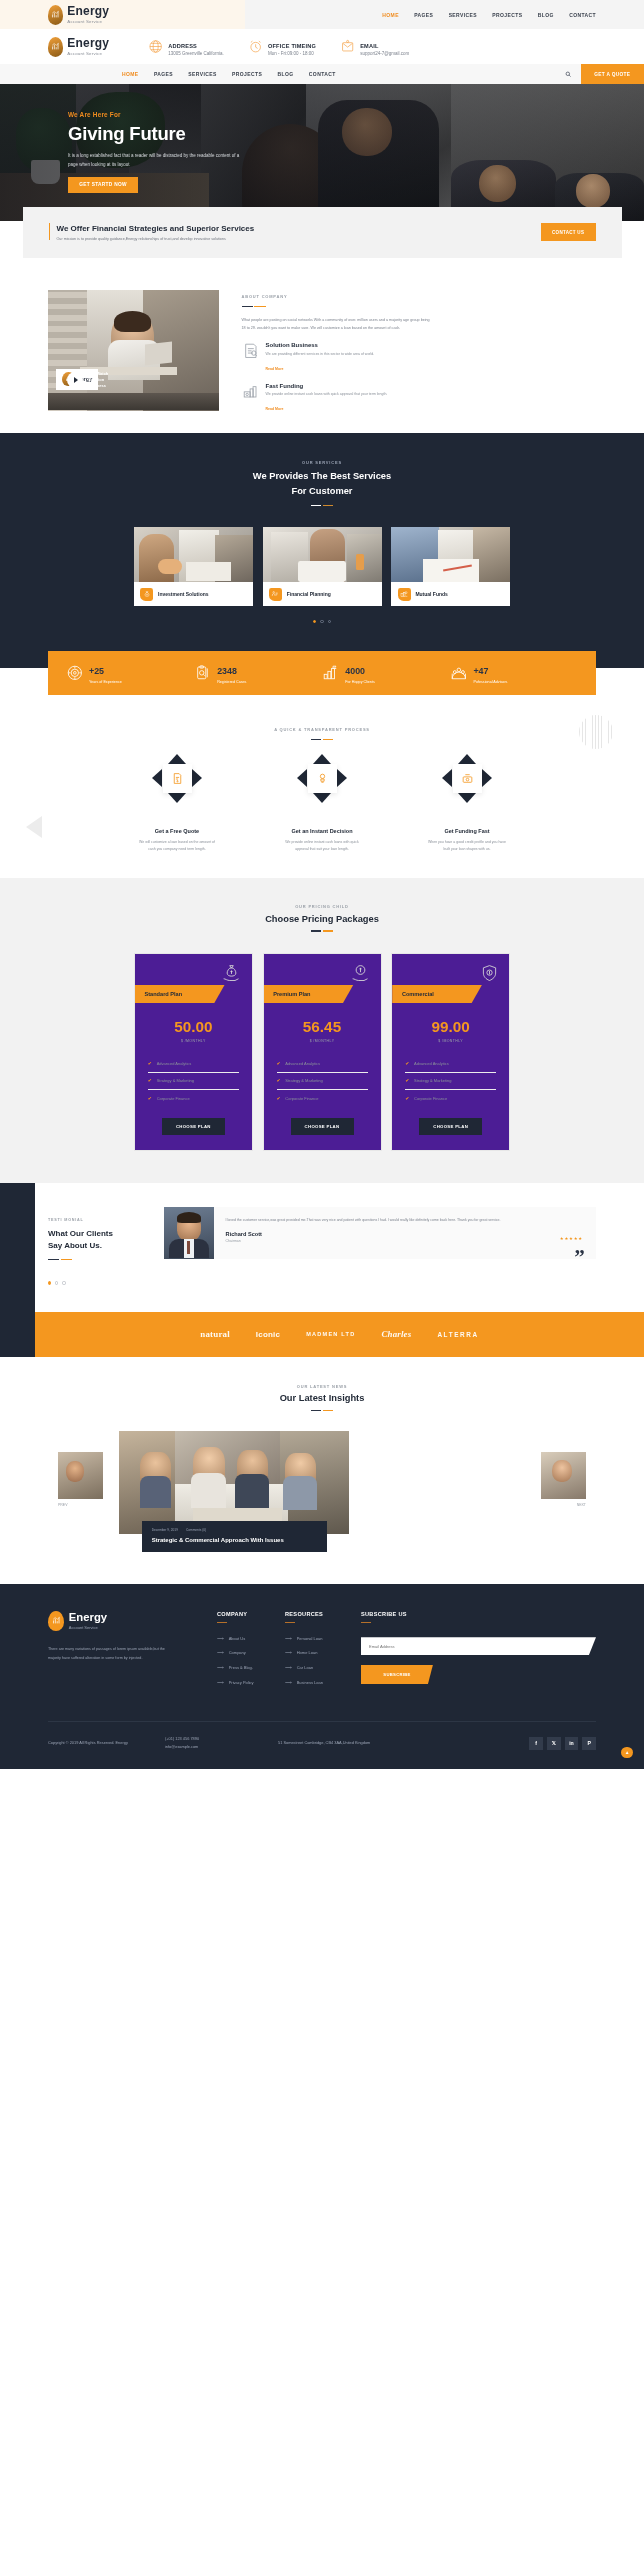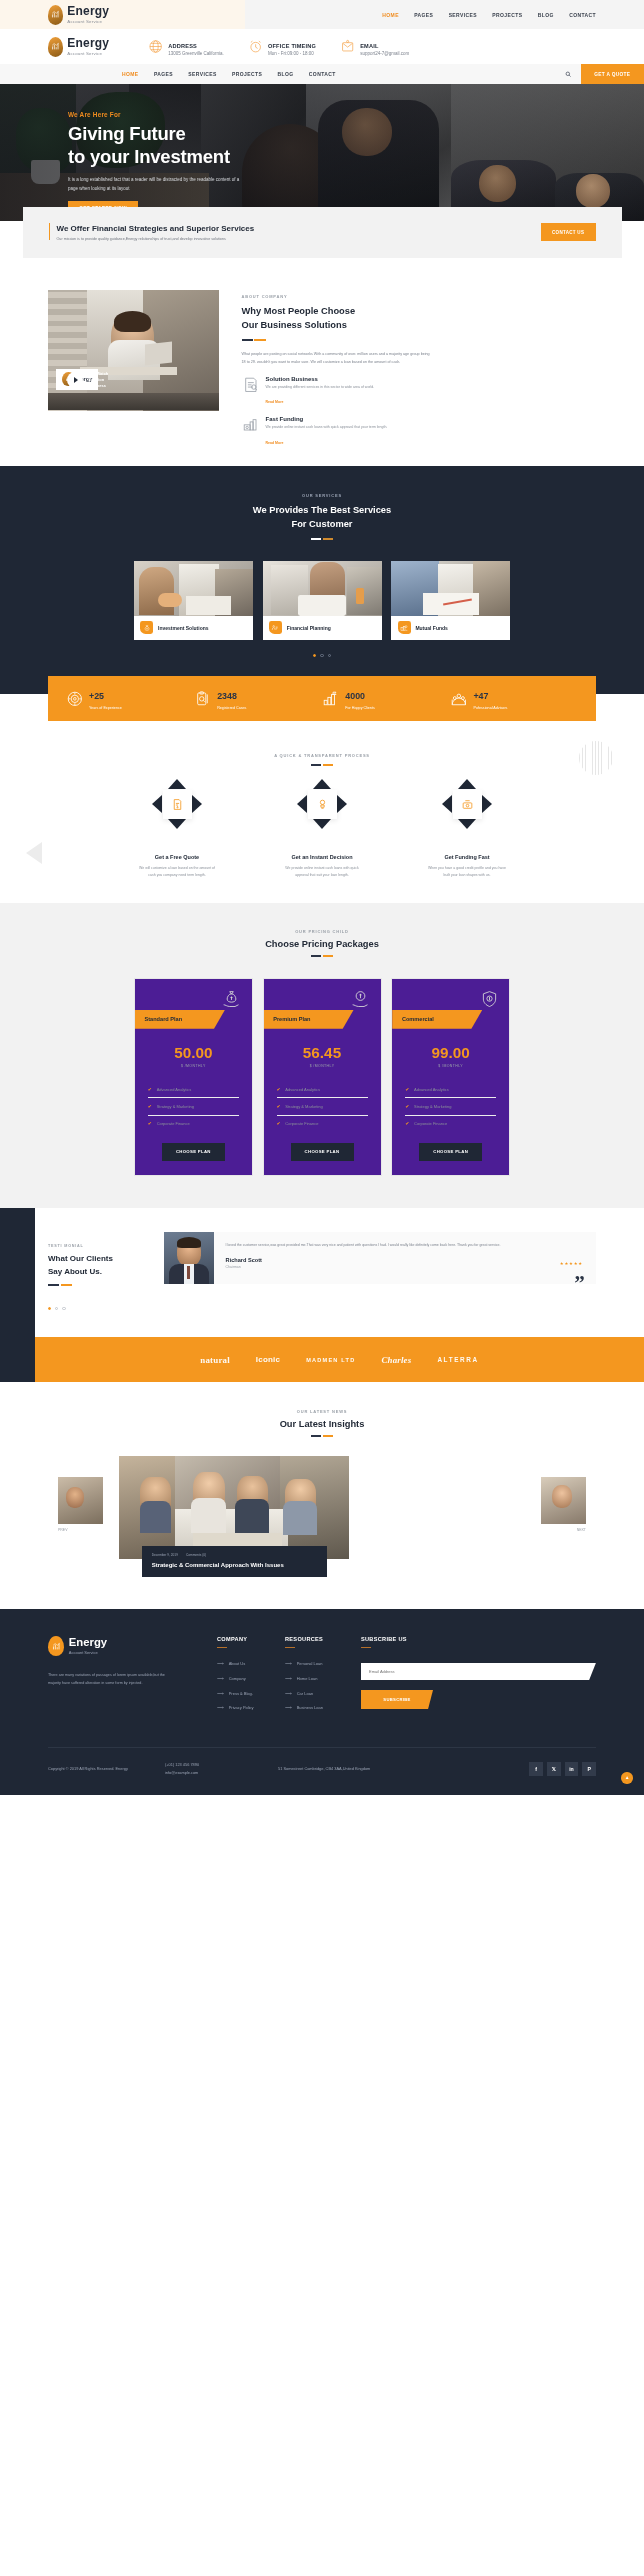--- a/index.html
+++ b/index.html
@@ -360,21 +360,20 @@
       <div class="panel" style="left:451px;top:76px;width:105px;height:60px;background:linear-gradient(165deg,#3a3a42,#17181c);border-radius:30% 30% 4% 4%;"></div>
       <div class="panel" style="left:479px;top:81px;width:37px;height:37px;background:radial-gradient(circle at 45% 35%,#b08a66,#6b4c34);border-radius:48%;"></div>
       <div class="panel" style="left:555px;top:89px;width:89px;height:48px;background:linear-gradient(165deg,#2d2f35,#141519);border-radius:26% 26% 4% 4%;"></div>
       <div class="panel" style="left:576px;top:90px;width:34px;height:34px;background:radial-gradient(circle at 45% 35%,#c09a76,#7a5a40);border-radius:48%;"></div>
     </div>
     <div class="hero-ov"></div>
     <div class="hero-inner">
       <div class="hero-kick">We Are Here For</div>
       <div class="hero-h1">
         <div>Giving Future</div>
-        <div>to your Investment</div>
       </div>
       <div class="hero-p">It is a long established fact that a reader will be distracted by the readable content of a page when looking at its layout</div>
       <div class="hero-cta">GET STARTD NOW</div>
     </div>
   </div>
 
   <div class="offer">
     <div class="offer-txt">
       <div class="offer-h">We Offer Financial Strategies and Superior Services</div>
       <div class="offer-p">Our mission is to provide quality guidance,Energy relationships of trust,and develop innovative solutions</div>
@@ -411,24 +410,20 @@
         <div class="play-t">
           <div>You Watch</div>
           <div>Solution</div>
           <div>Business</div>
         </div>
       </div>
     </div>
 
     <div class="about-body">
       <div class="eyebrow">ABOUT COMPANY</div>
-      <div class="sec-h">
-        <div>Why Most People Choose</div>
-        <div>Our Business Solutions</div>
-      </div>
       <div class="rule">
           <i></i>
           <i></i>
         </div>
       <div class="about-p">What people are posting on social networks With a community of over. million users and a majority age group being 18 to 29. wouldn't you want to make sure. We will customize a loan based on the amount of cash.</div>
 
       <div class="feat">
         <span class="feat-ico">
           <svg viewBox="0 0 24 24" fill="none" stroke="currentColor" stroke-width="1.1">
               <path d="M5 3h11l3 3v15H5z"></path>
@@ -542,21 +537,21 @@
     </div>
     <div class="dots">
       <i class="on"></i>
       <i></i>
       <i></i>
     </div>
   </div>
 
   <div style="position:relative;margin-top:-17.7px;">
     <div style="position:absolute;left:0;top:0;width:644px;height:17.7px;background:#1f2735;"></div>
-    <div class="stats" style="margin-top:8px;position:relative;">
+    <div class="stats" style="margin-top:16px;position:relative;">
       <div class="stat">
         <span class="stat-ico">
           <svg viewBox="0 0 24 24" fill="none" stroke="currentColor" stroke-width="1.2">
               <circle cx="12" cy="12" r="9"></circle>
               <circle cx="12" cy="12" r="5"></circle>
               <circle cx="12" cy="12" r="1.8"></circle>
               <path d="M12 3v3M12 18v3M3 12h3M18 12h3"></path>
             </svg>
         </span>
         <span><span class="stat-n">+25</span>

